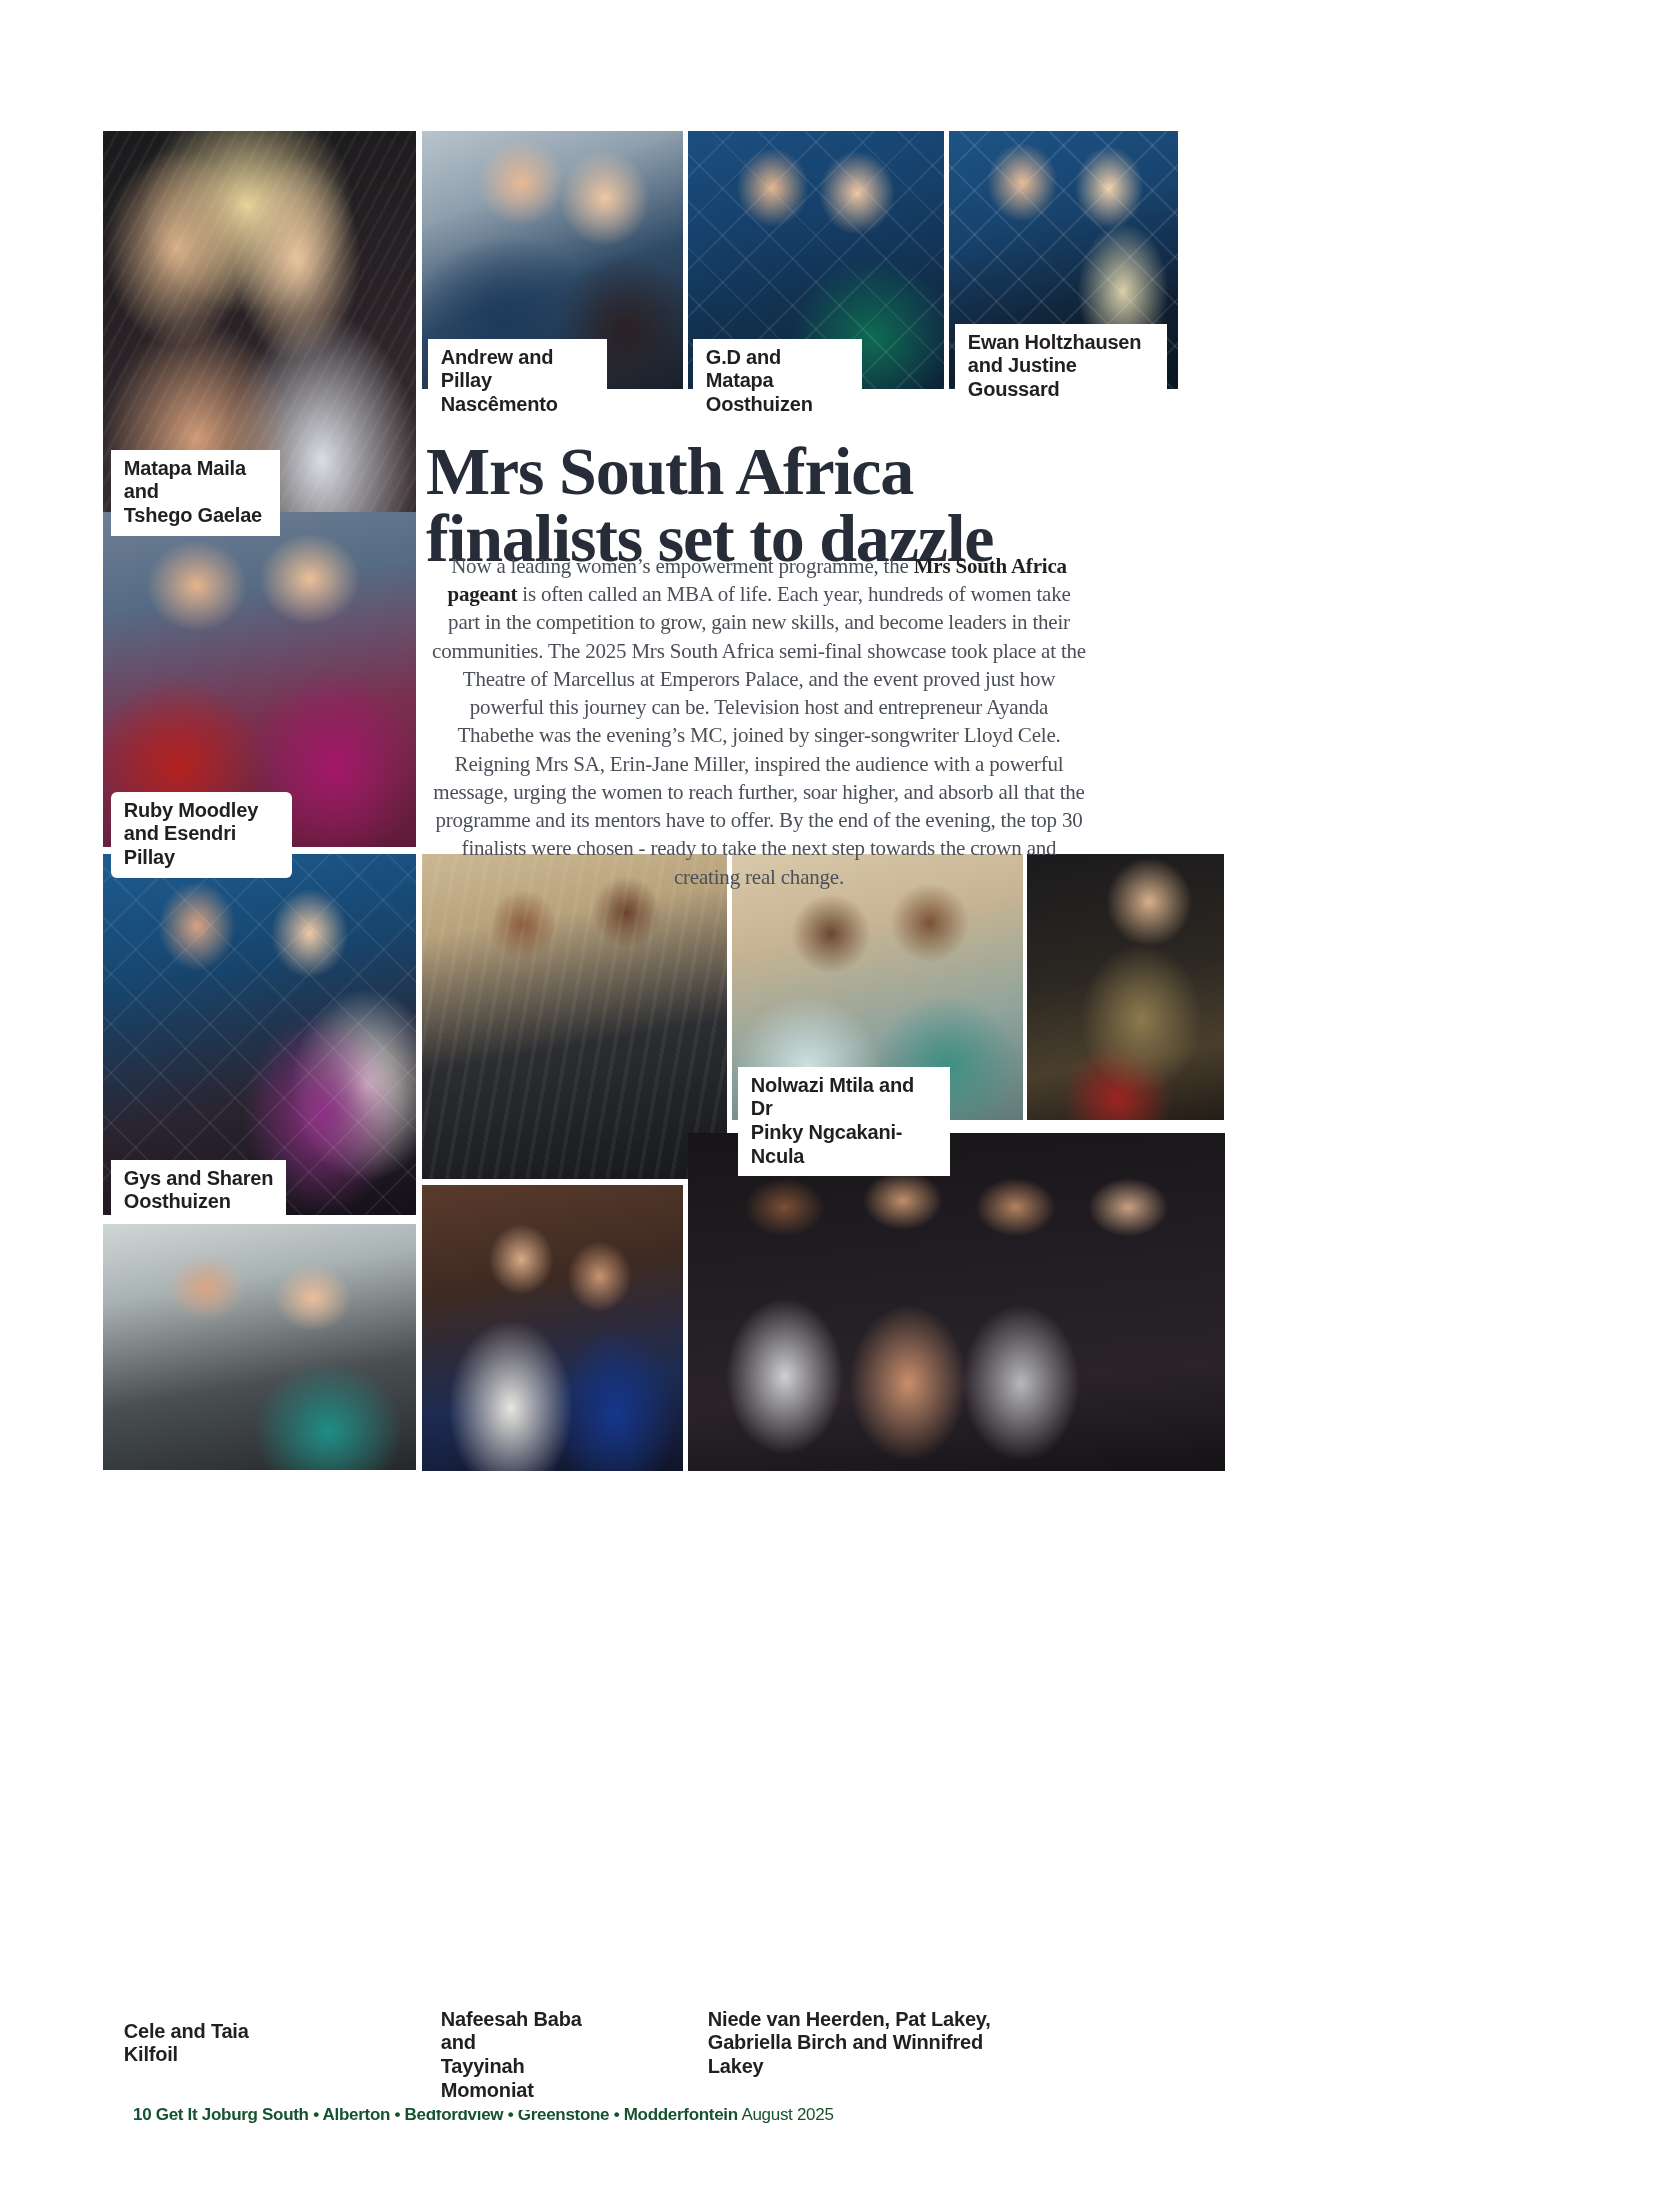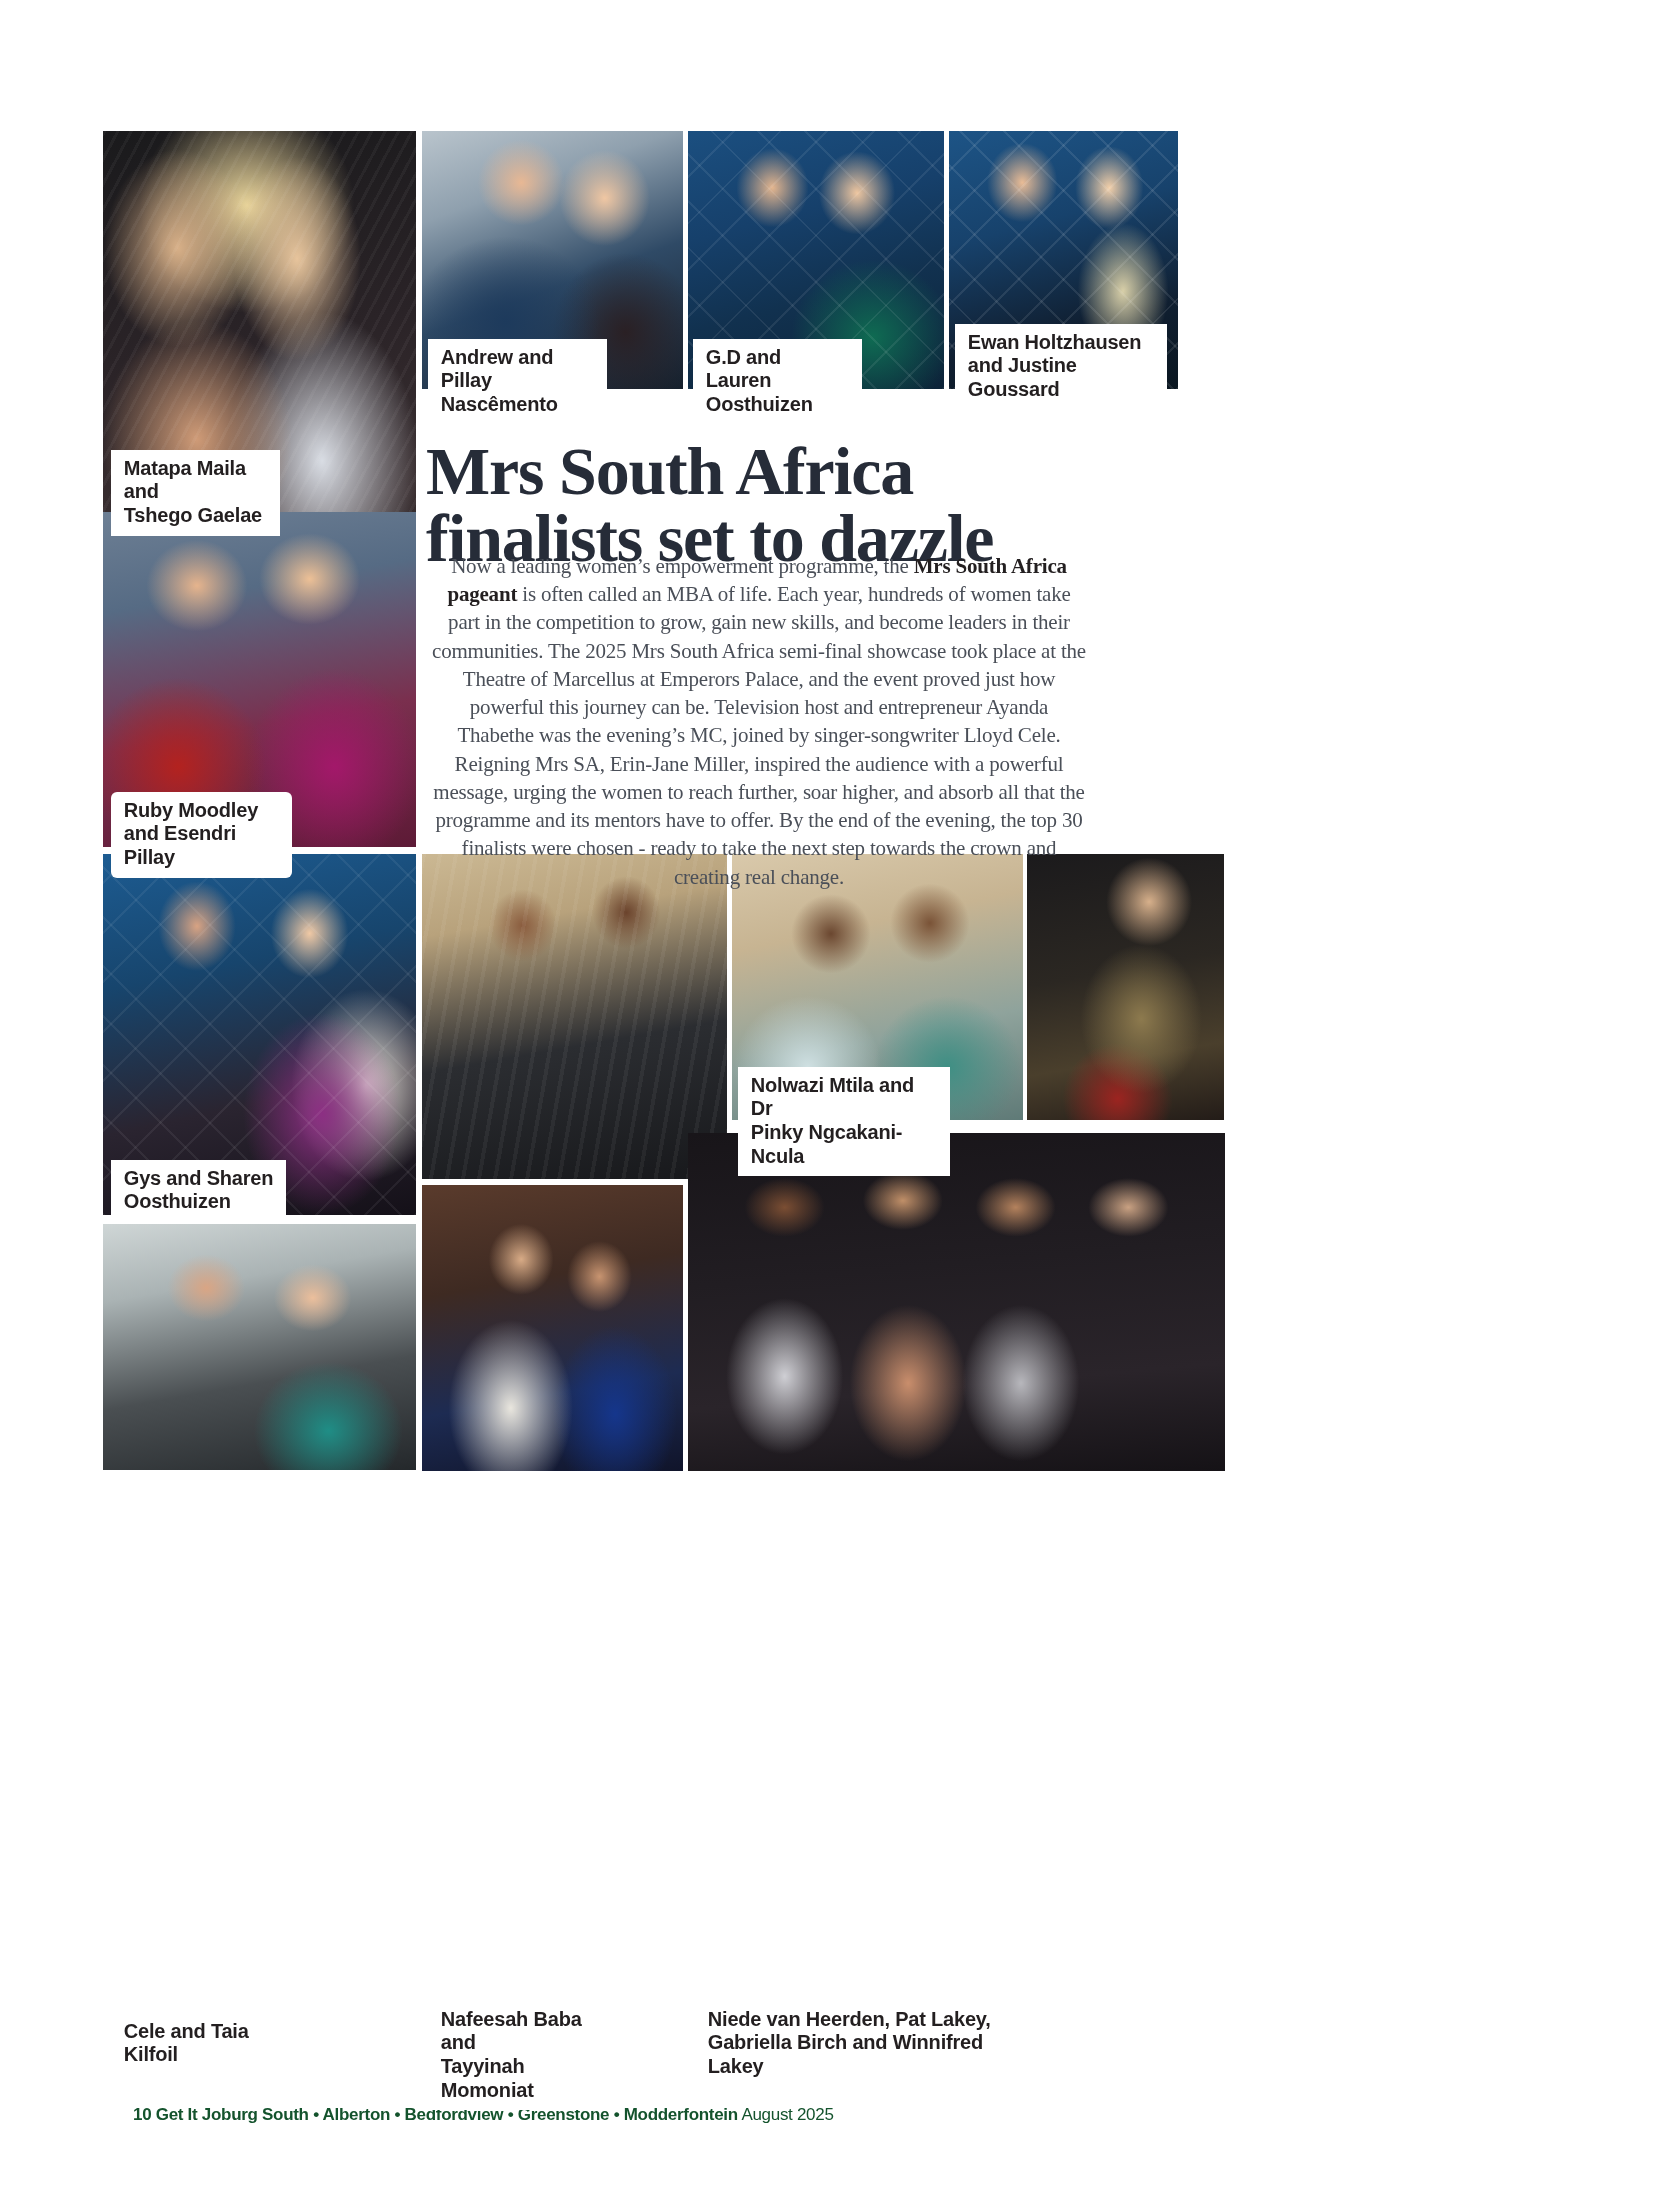--- a/index.html
+++ b/index.html
@@ -130,21 +130,21 @@
     <div class="shade" style="background:
         radial-gradient(ellipse 22% 24% at 33% 22%, #e3b58e 0%, rgba(227,181,142,0) 64%),
         radial-gradient(ellipse 24% 26% at 66% 24%, #eec6a0 0%, rgba(238,198,160,0) 62%),
         radial-gradient(ellipse 44% 42% at 72% 80%, #0f6b52 0%, rgba(15,107,82,0) 72%),
         linear-gradient(165deg,#1b4f80 0%,#16406b 34%,#11314f 62%,#0c2338 100%);"></div>
     <div class="shade" style="background:
         repeating-linear-gradient(45deg, rgba(255,255,255,0.10) 0 2px, rgba(0,0,0,0) 2px 33px),
         repeating-linear-gradient(-45deg, rgba(255,255,255,0.10) 0 2px, rgba(0,0,0,0) 2px 33px);
         opacity:.75;"></div>
   </div>
-  <div class="caption" style="left:693px; top:339px; width:144px;">G.D and Lauren
+  <div class="caption" style="left:693px; top:339px; width:144px;">G.D and Matapa
 Oosthuizen</div>
 
   <div class="photo" style="left:949px; top:131px; width:229px; height:258px;">
     <div class="shade" style="background:
         radial-gradient(ellipse 24% 24% at 32% 20%, #e9bc96 0%, rgba(233,188,150,0) 64%),
         radial-gradient(ellipse 24% 26% at 70% 22%, #f2cfa9 0%, rgba(242,207,169,0) 62%),
         radial-gradient(ellipse 30% 40% at 76% 62%, #d8cfa8 0%, rgba(216,207,168,0) 66%),
         linear-gradient(165deg,#1d5486 0%,#17426c 36%,#101f31 72%,#0a1620 100%);"></div>
     <div class="shade" style="background:
         repeating-linear-gradient(45deg, rgba(255,255,255,0.09) 0 2px, rgba(0,0,0,0) 2px 31.5px),

